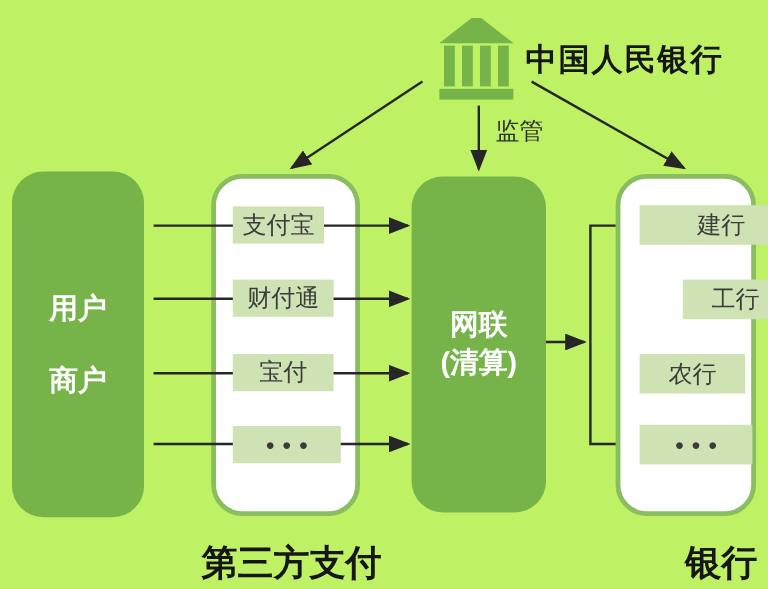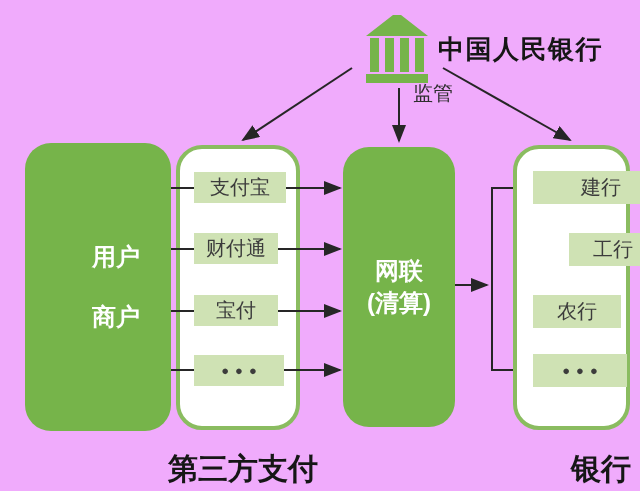--- a/index.html
+++ b/index.html
@@ -1,18 +1,18 @@
 <!DOCTYPE html>
 <html style="--green: #76b44a; --box-border-green: #8abc60; --item-bg: #cfe2b4; --item-text: #3c3c3c; --line: #262626; --text-dark: #161616;"><head>
 <meta charset="utf-8">
 <style>
   html,body{margin:0;padding:0;background:#ffffff;}
   .stage{
     position:relative;width:640px;height:491px;overflow:hidden;
-    background:#f0abfc;
+    background:#bef264;
     font-family:"Liberation Sans","DejaVu Sans",sans-serif;
   }
   .abs{position:absolute;}
   .green-box{
     background:var(--green,#76b44a);
     border-radius:26px;
     z-index:2;
     display:flex;flex-direction:column;align-items:center;justify-content:center;
     color:#ffffff;font-weight:bold;font-size:24px;text-align:center;
   }
@@ -73,29 +73,29 @@
 
   <svg class="abs bank-icon-svg" style="left:366px;top:15px;" width="62" height="70" viewBox="0 0 62 70">
     <polygon points="27,0 35,0 62,21 0,21"></polygon>
     <rect x="4" y="23" width="9" height="34"></rect>
     <rect x="19" y="23" width="9" height="34"></rect>
     <rect x="34" y="23" width="9" height="34"></rect>
     <rect x="49" y="23" width="9" height="34"></rect>
     <rect x="0" y="59" width="62" height="9"></rect>
   </svg>
   <div class="abs title" style="left:438px;top:32px;">中国人民银行</div>
-  <div class="abs small-label" style="left:413px;top:80px;text-align:right;">监管</div>
+  <div class="abs small-label" style="left:413px;top:96px;text-align:right;">监管</div>
 
-  <div class="abs green-box left-box-gap" style="left:25px;top:143px;width:110px;height:288px;padding-left:36px;">
+  <div class="abs green-box left-box-gap" style="left:10px;top:143px;width:110px;height:288px;">
     <span>用户</span>
     <span>商户</span>
   </div>
 
   <div class="abs white-box" style="left:176px;top:145px;width:124px;height:285px;"></div>
-  <div class="abs item" style="left:194px;top:172px;width:92px;height:31px;">支付宝</div>
+  <div class="abs item" style="left:194px;top:172px;width:76px;height:31px;">支付宝</div>
   <div class="abs item" style="left:194px;top:295px;width:84px;height:31px;">宝付</div>
   <div class="abs item" style="left:194px;top:233px;width:84px;height:31px;">财付通</div>
   <div class="abs item dots" style="left:194px;top:355px;width:84px;height:31px;">●●●</div>
 
   <div class="abs green-box clearing-text" style="left:343px;top:147px;width:112px;height:280px;">
     <span>网联</span>
     <span>(清算)</span>
   </div>
 
   <div class="abs white-box" style="left:513px;top:145px;width:117px;height:285px;"></div>

